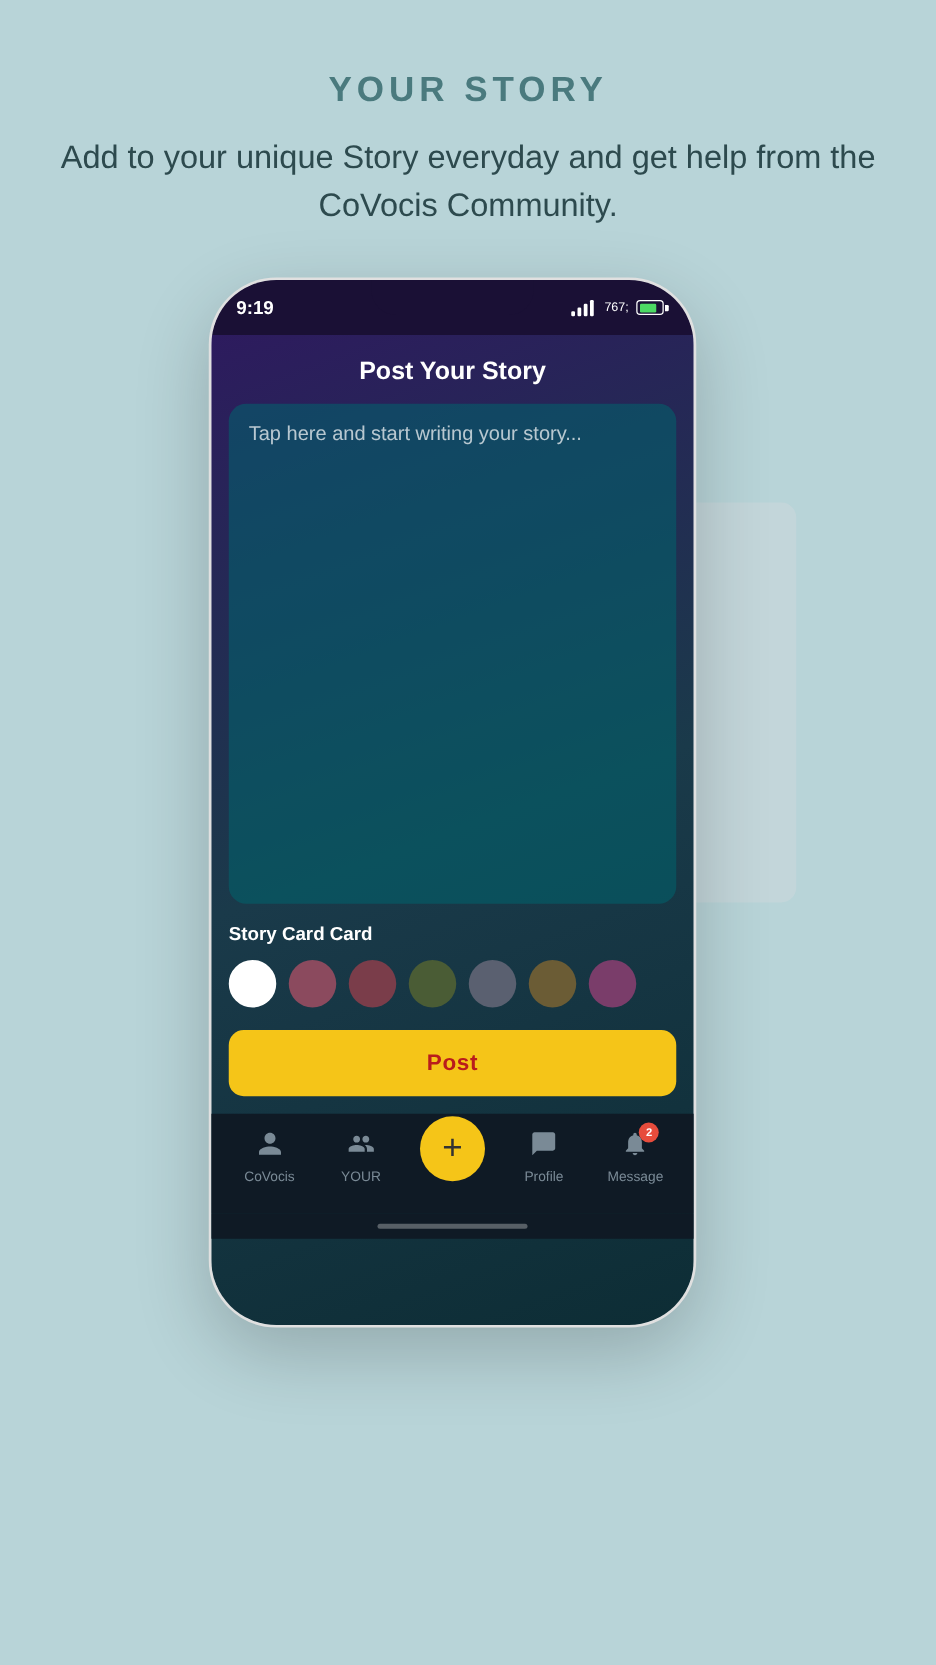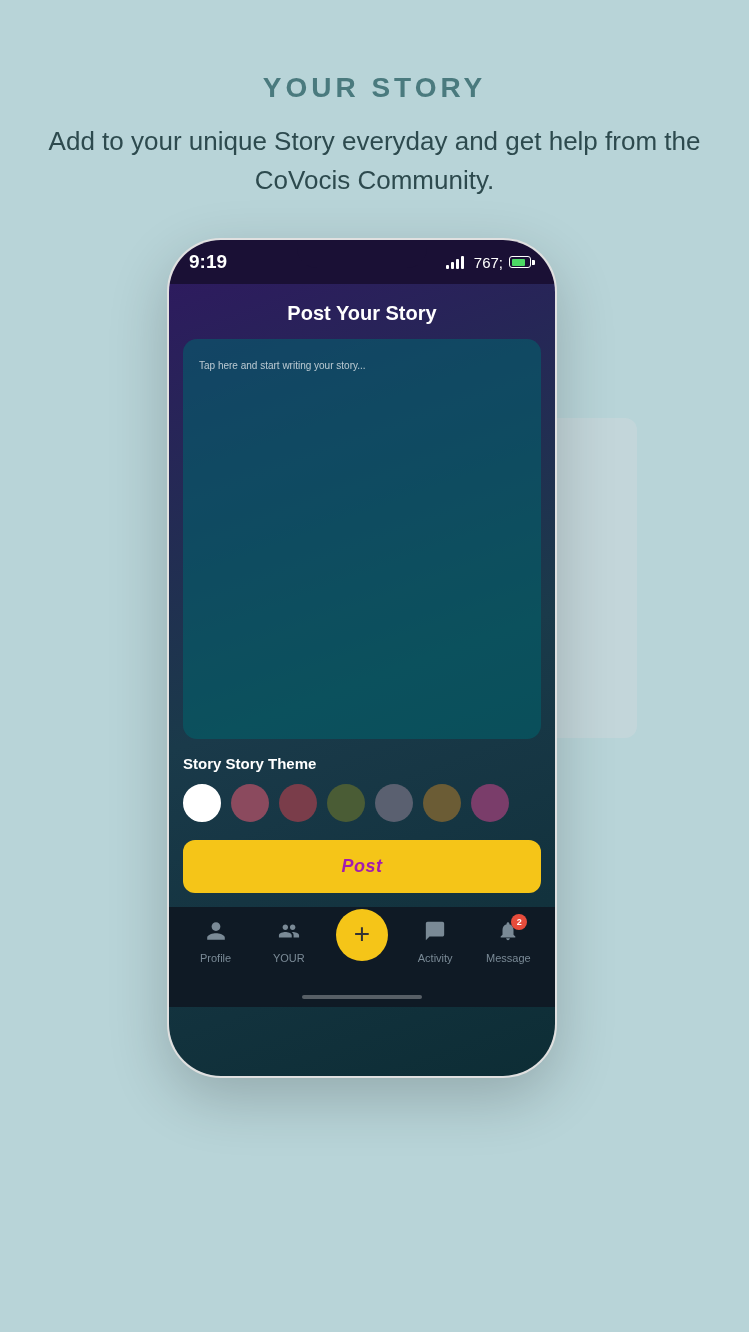--- a/index.html
+++ b/index.html
@@ -9,21 +9,21 @@
       height: 1332px;
       background-color: #b8d4d8;
       font-family: -apple-system, BlinkMacSystemFont, 'Segoe UI', sans-serif;
       display: flex;
       flex-direction: column;
       align-items: center;
       overflow: hidden;
     }
 
     .page-title {
-      margin-top: 72px;
+      margin-top: 56px;
       font-size: 28px;
       font-weight: 700;
       letter-spacing: 4px;
       color: #4a7a7e;
       text-transform: uppercase;
     }
 
     .page-subtitle {
       margin-top: 18px;
       font-size: 26px;
@@ -73,21 +73,21 @@
       height: 44px;
       background: #1a1035;
       display: flex;
       align-items: center;
       padding: 0 20px;
       z-index: 10;
     }
 
     .status-time {
       color: white;
-      font-size: 19px;
+      font-size: 15px;
       font-weight: 600;
     }
 
     .status-notch {
       position: absolute;
       top: 0;
       left: 50%;
       transform: translateX(-50%);
       width: 130px;
       height: 28px;
@@ -110,21 +110,21 @@
     }
 
     .signal-bar {
       width: 3px;
       background: white;
       border-radius: 1px;
     }
 
     .wifi-icon {
       color: white;
-      font-size: 15px;
+      font-size: 10px;
     }
 
     .battery-icon {
       display: flex;
       align-items: center;
       gap: 1px;
     }
 
     .battery-body {
       width: 22px;
@@ -180,21 +180,21 @@
       flex: 1;
       max-height: 400px;
       background: rgba(0, 100, 110, 0.55);
       border-radius: 14px;
       padding: 16px;
       overflow: hidden;
     }
 
     .story-placeholder {
       color: rgba(255,255,255,0.7);
-      font-size: 10px;
+      font-size: 16px;
     }
 
     
     .theme-section {
       padding: 16px 14px 8px;
     }
 
     .theme-label {
       color: white;
       font-size: 15px;
@@ -226,24 +226,23 @@
     }
 
     .post-button {
       width: 100%;
       padding: 16px;
       background: #f5c518;
       border: none;
       border-radius: 12px;
       font-size: 18px;
       font-weight: 700;
-      color: #a21caf;
+      color: #b91c1c;
       cursor: pointer;
       letter-spacing: 0.5px;
-      font-style: italic;
     }
 
     
     .bottom-nav {
       height: 80px;
       background: #0f1a25;
       display: flex;
       align-items: center;
       justify-content: space-around;
       padding: 0 10px;
@@ -380,21 +379,21 @@
 
       <div class="screen-header">
         <span class="screen-title">Post Your Story</span>
       </div>
 
       <div class="story-textarea-container">
         <span class="story-placeholder">Tap here and start writing your story...</span>
       </div>
 
       <div class="theme-section">
-        <div class="theme-label">Story Story Theme</div>
+        <div class="theme-label">Story Card Card</div>
         <div class="theme-colors">
           <div class="theme-dot selected" style="background: #ffffff; border: 2.5px solid white; width:38px; height:38px; border-radius:50%;">
           </div>
           <div class="theme-dot" style="background: #8b4a5e;">
           </div>
           <div class="theme-dot" style="background: #7a3d4a;">
           </div>
           <div class="theme-dot" style="background: #4a5c35;">
           </div>
           <div class="theme-dot" style="background: #5a6070;">
@@ -411,21 +410,21 @@
       </div>
 
       <div class="bottom-nav">
 
         <div class="nav-item">
           <div class="nav-icon">
             <svg class="person-svg" viewBox="0 0 24 24" xmlns="http://www.w3.org/2000/svg">
               <path d="M12 12c2.7 0 4.8-2.1 4.8-4.8S14.7 2.4 12 2.4 7.2 4.5 7.2 7.2 9.3 12 12 12zm0 2.4c-3.2 0-9.6 1.6-9.6 4.8v2.4h19.2v-2.4c0-3.2-6.4-4.8-9.6-4.8z"></path>
             </svg>
           </div>
-          <span class="nav-label">Profile</span>
+          <span class="nav-label">CoVocis</span>
         </div>
 
         <div class="nav-item">
           <div class="nav-icon">
             <svg class="person-svg" viewBox="0 0 24 24" xmlns="http://www.w3.org/2000/svg">
               <path d="M16 11c1.66 0 2.99-1.34 2.99-3S17.66 5 16 5c-1.66 0-3 1.34-3 3s1.34 3 3 3zm-8 0c1.66 0 2.99-1.34 2.99-3S9.66 5 8 5C6.34 5 5 6.34 5 8s1.34 3 3 3zm0 2c-2.33 0-7 1.17-7 3.5V19h14v-2.5c0-2.33-4.67-3.5-7-3.5zm8 0c-.29 0-.62.02-.97.05 1.16.84 1.97 1.97 1.97 3.45V19h6v-2.5c0-2.33-4.67-3.5-7-3.5z"></path>
             </svg>
           </div>
           <span class="nav-label">YOUR</span>
         </div>
@@ -435,21 +434,21 @@
             <span>+</span>
           </div>
         </div>
 
         <div class="nav-item">
           <div class="nav-icon">
             <svg class="message-svg" viewBox="0 0 24 24" xmlns="http://www.w3.org/2000/svg">
               <path d="M20 2H4c-1.1 0-2 .9-2 2v18l4-4h14c1.1 0 2-.9 2-2V4c0-1.1-.9-2-2-2z"></path>
             </svg>
           </div>
-          <span class="nav-label">Activity</span>
+          <span class="nav-label">Profile</span>
         </div>
 
         <div class="nav-item">
           <div class="nav-icon" style="position:relative;">
             <svg class="bell-svg" viewBox="0 0 24 24" xmlns="http://www.w3.org/2000/svg">
               <path d="M12 22c1.1 0 2-.9 2-2h-4c0 1.1.9 2 2 2zm6-6v-5c0-3.07-1.64-5.64-4.5-6.32V4c0-.83-.67-1.5-1.5-1.5s-1.5.67-1.5 1.5v.68C7.63 5.36 6 7.92 6 11v5l-2 2v1h16v-1l-2-2z"></path>
             </svg>
             <span class="badge">2</span>
           </div>
           <span class="nav-label">Message</span>

